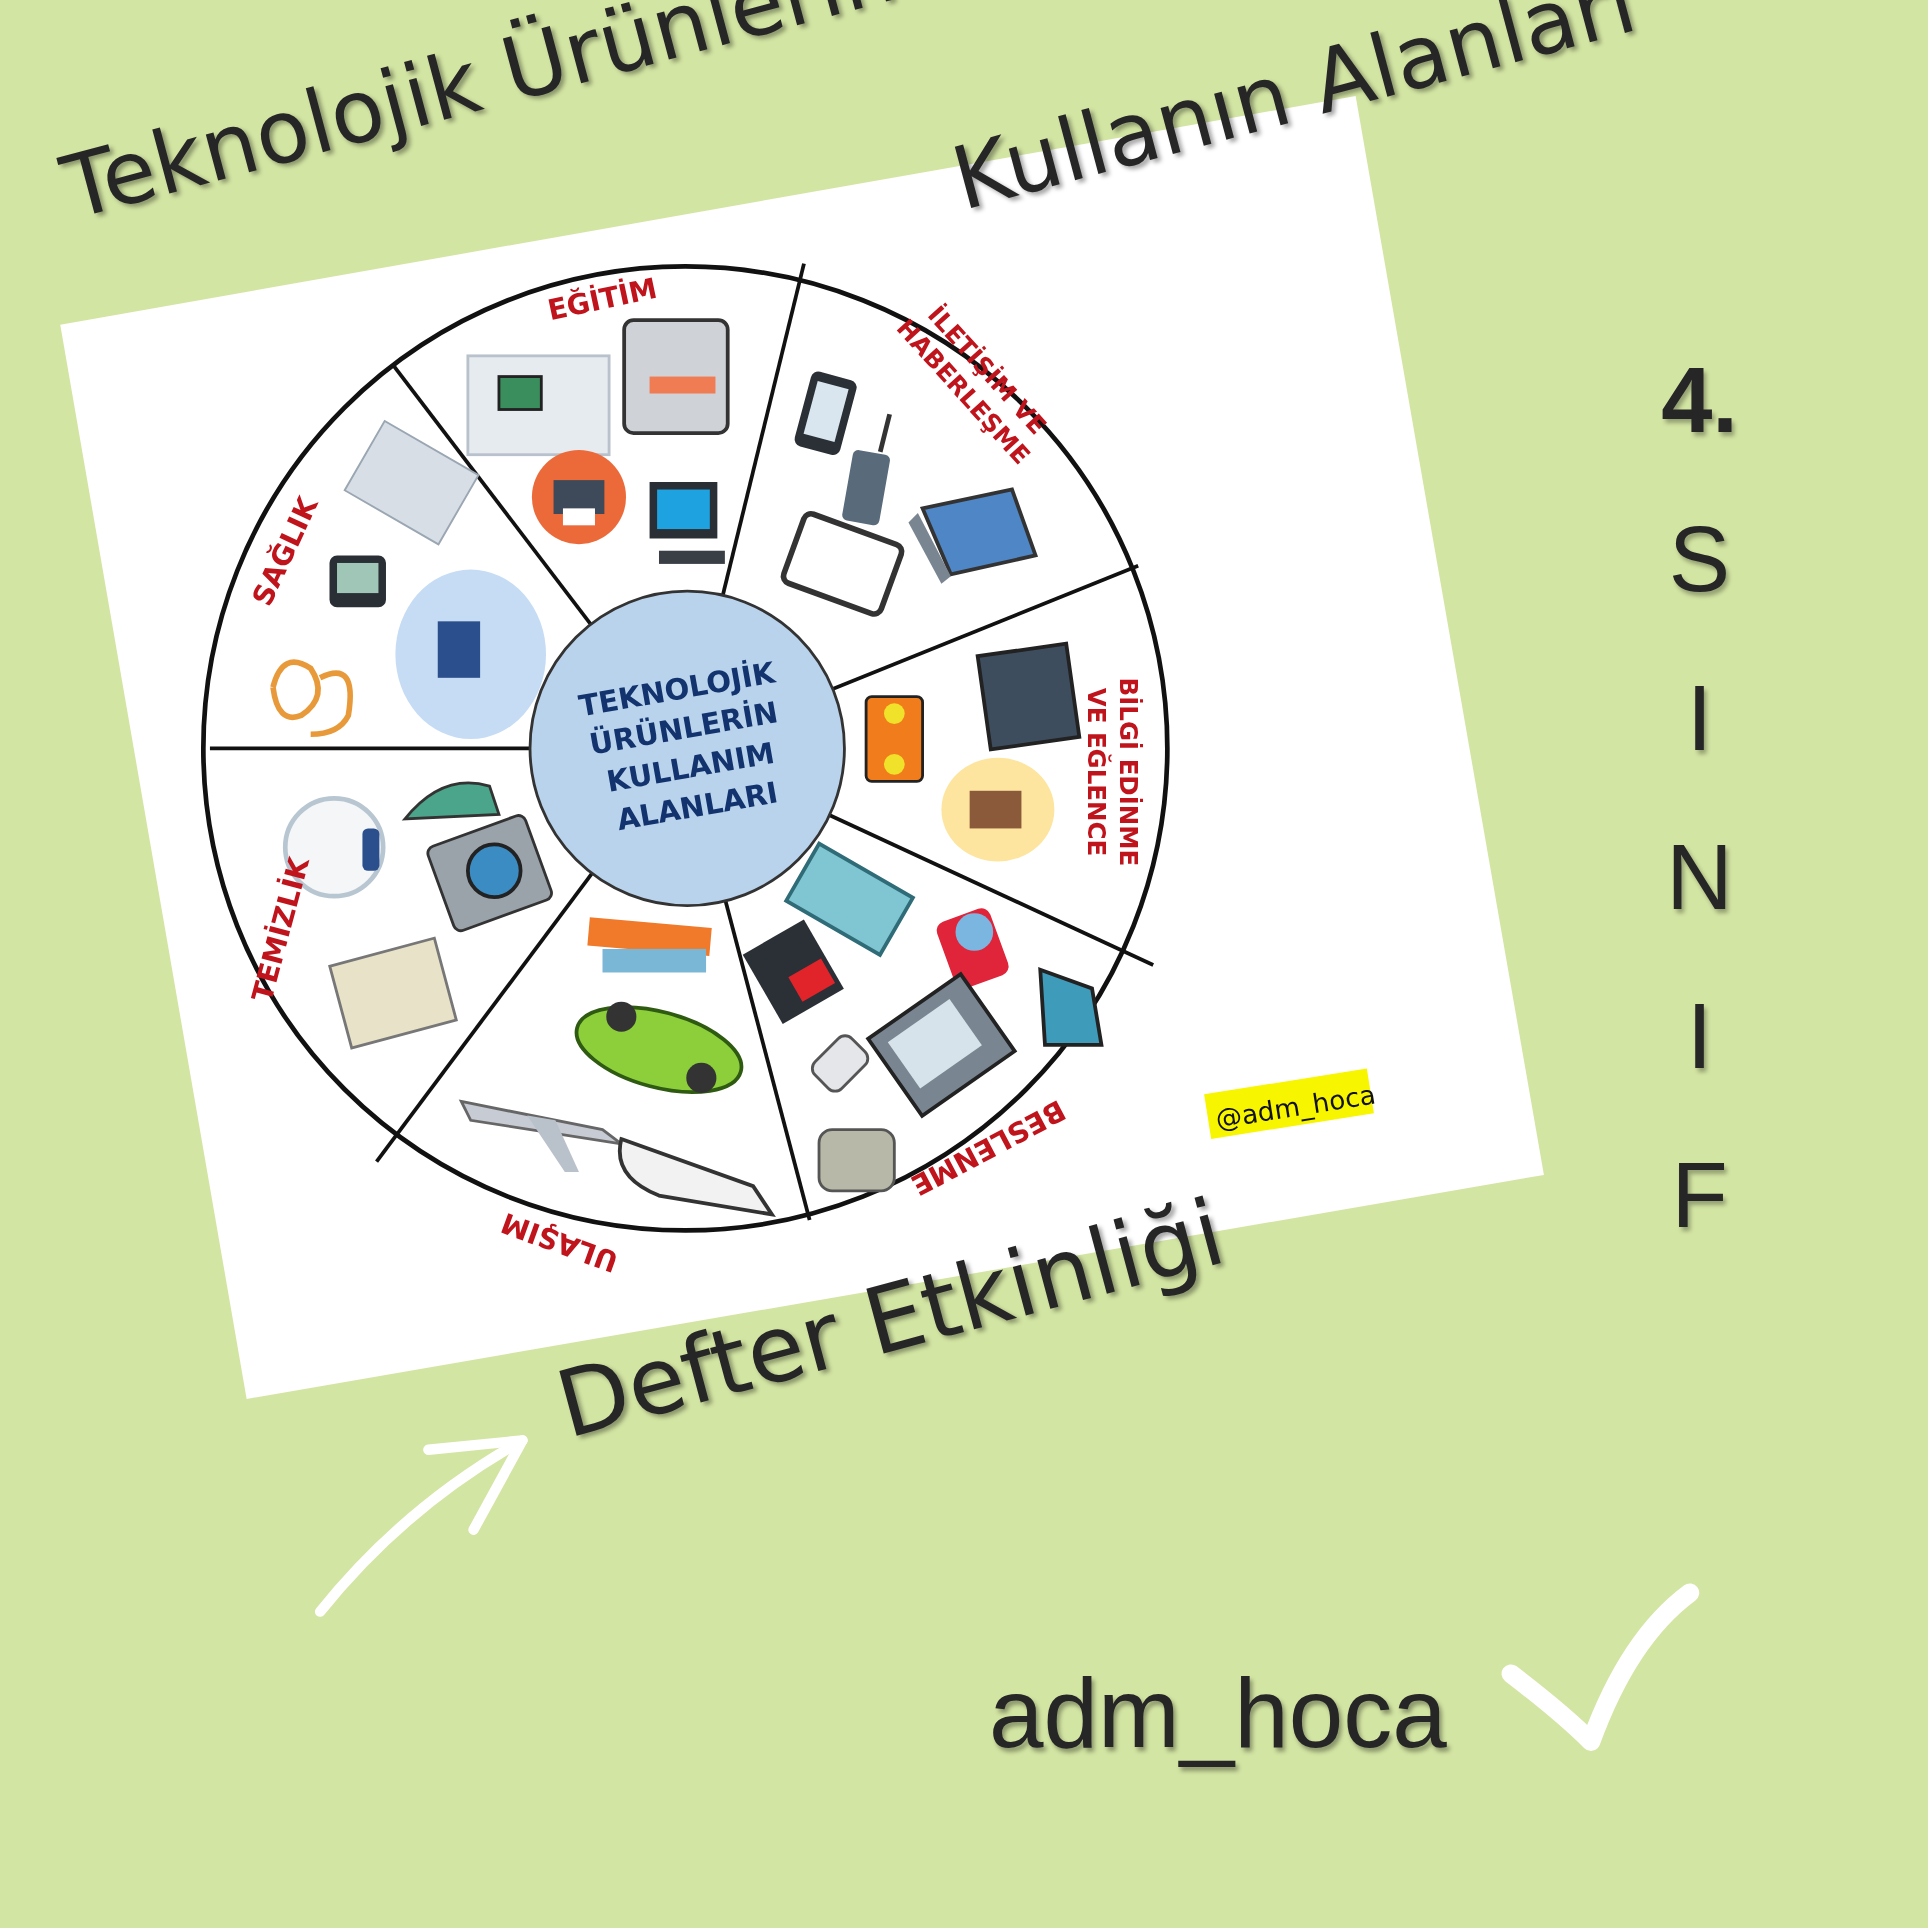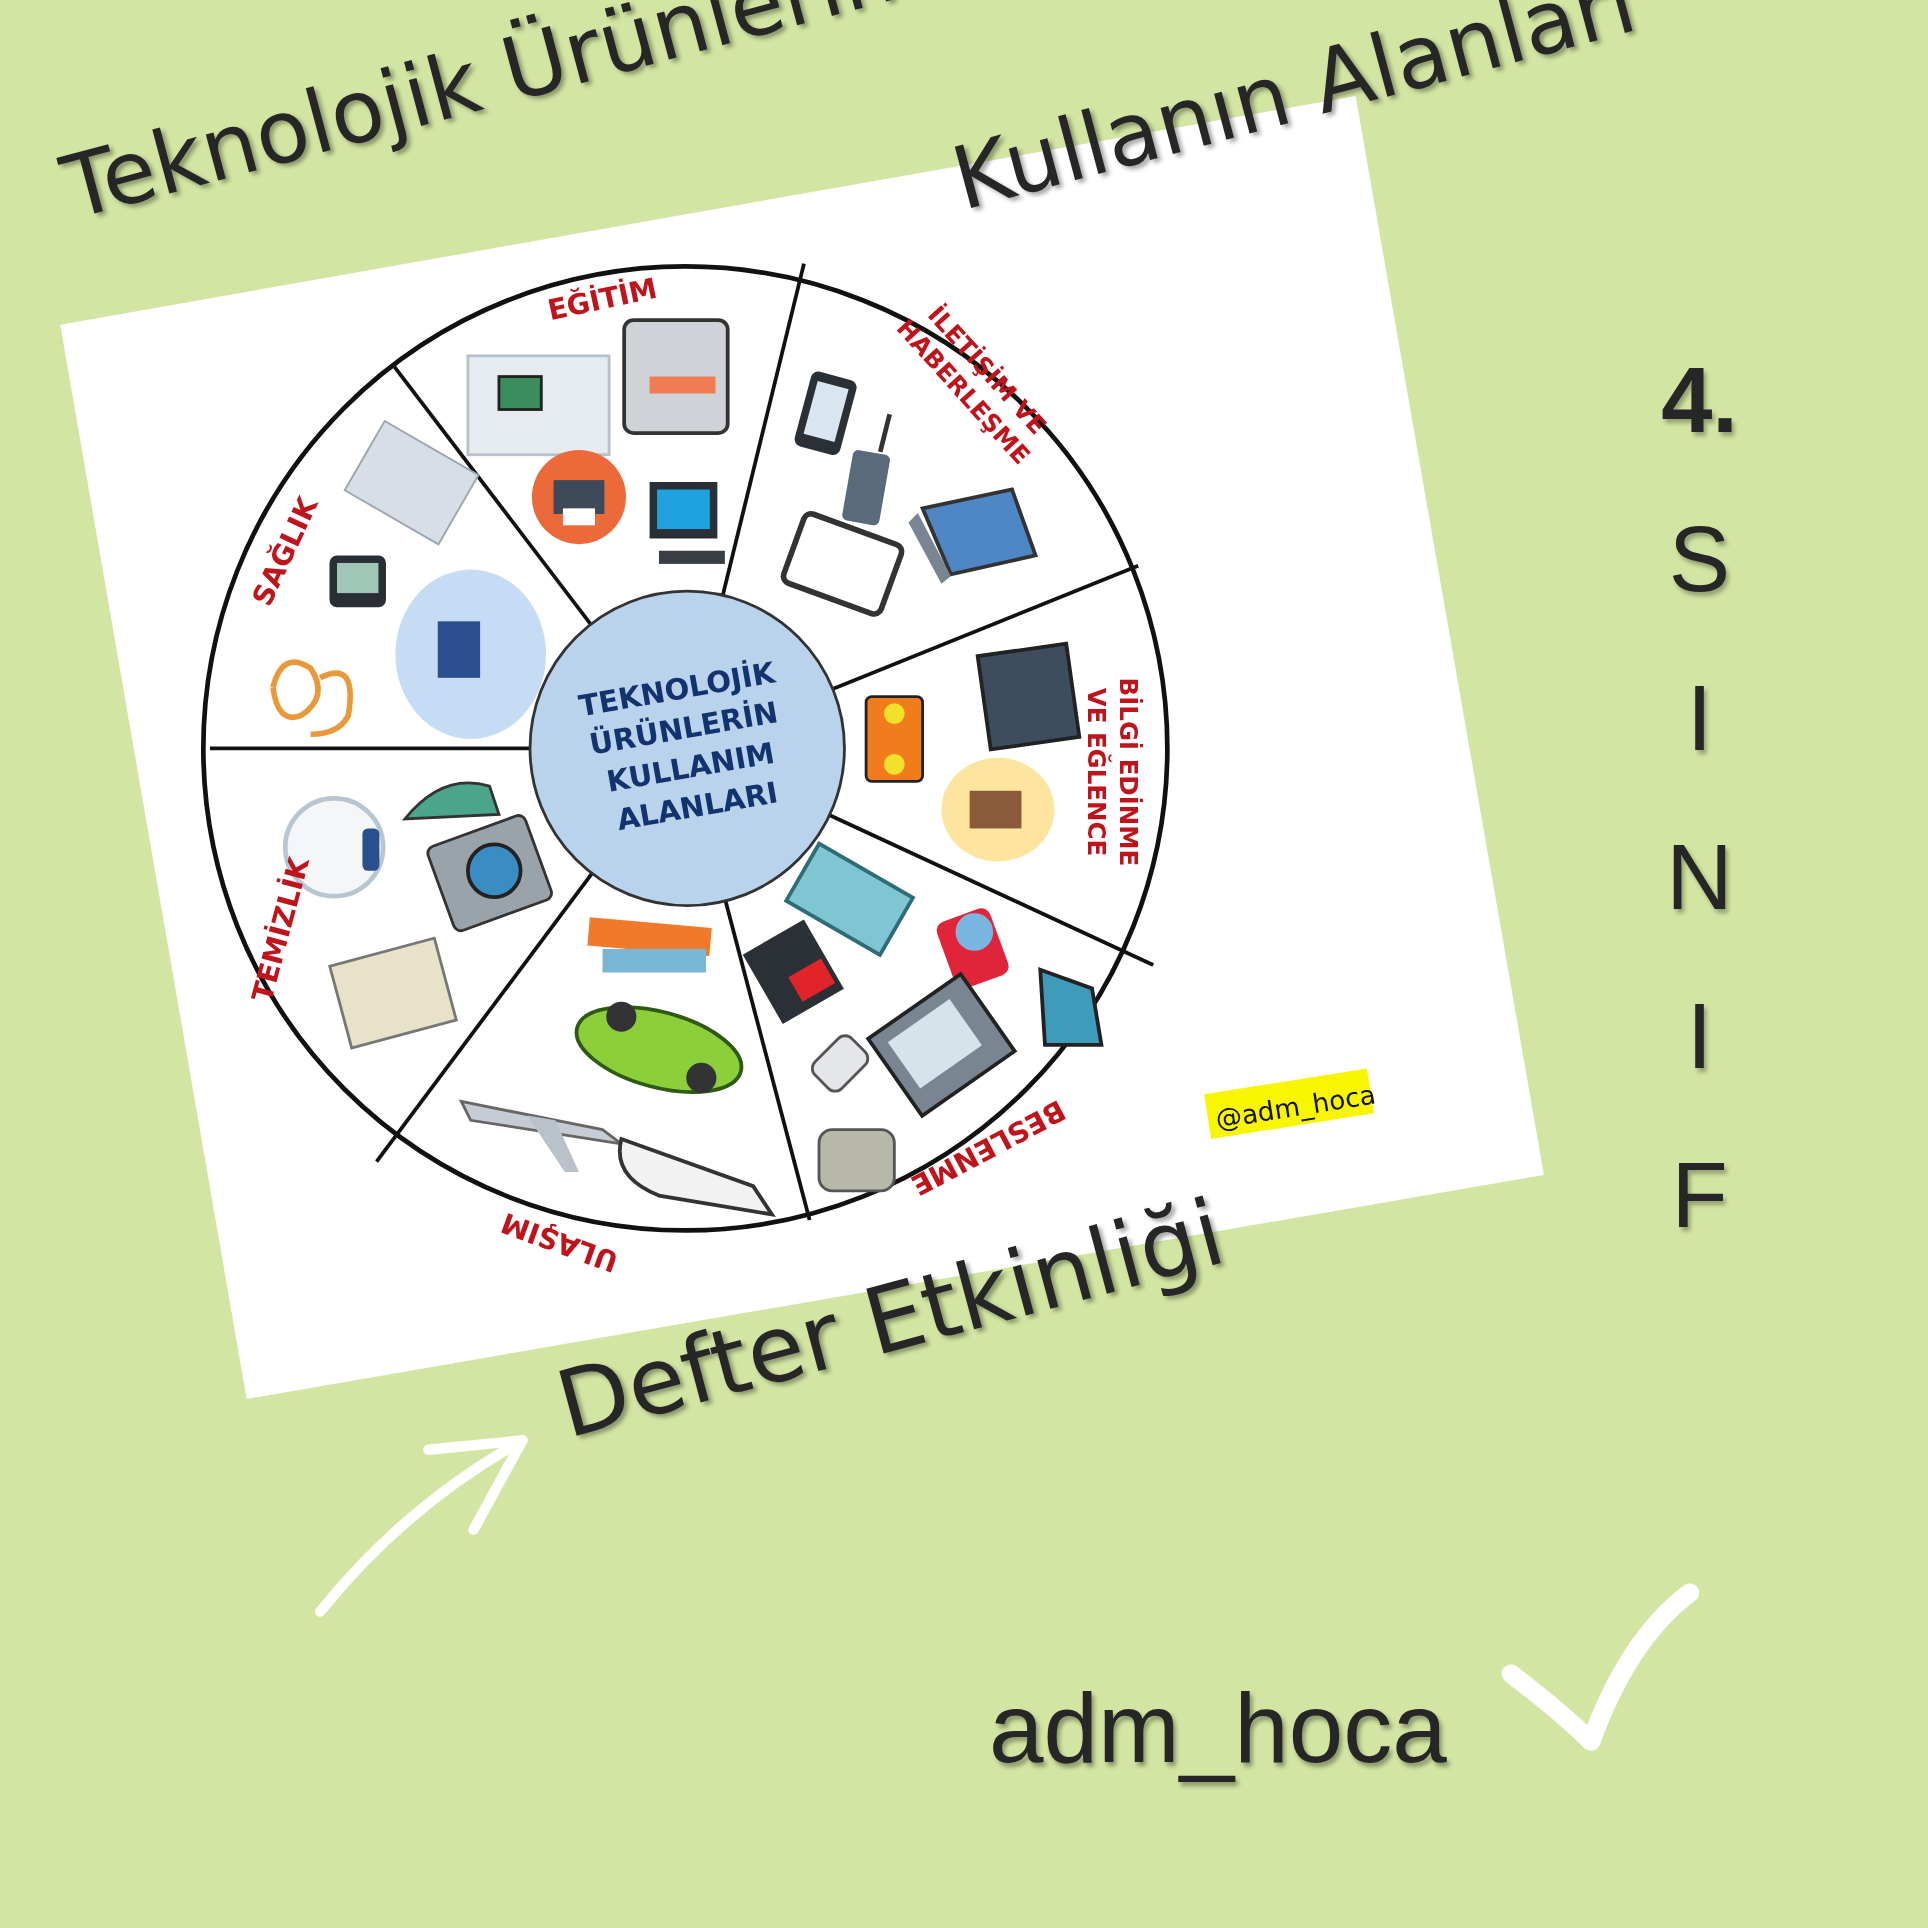--- a/index.html
+++ b/index.html
@@ -167,14 +167,14 @@
   <span class="num">4.</span>
   <span style="margin-top:55px">S</span>
   <span style="margin-top:55px">I</span>
   <span style="margin-top:55px">N</span>
   <span style="margin-top:55px">I</span>
   <span style="margin-top:55px">F</span>
 </div>
 
 <div class="headline" style="left:546px; top:1356px; font-size:92px; transform: rotate(-15deg); transform-origin: left top;">Defter Etkinliği</div>
 
-<div class="headline" style="left:989px; top:1657px; font-size:98px; font-family:'Liberation Sans', sans-serif;margin-top:15px;">adm_hoca</div>
+<div class="headline" style="left:989px; top:1657px; font-size:98px; font-family:'Liberation Sans', sans-serif;">adm_hoca</div>
 
 
 </body></html>

